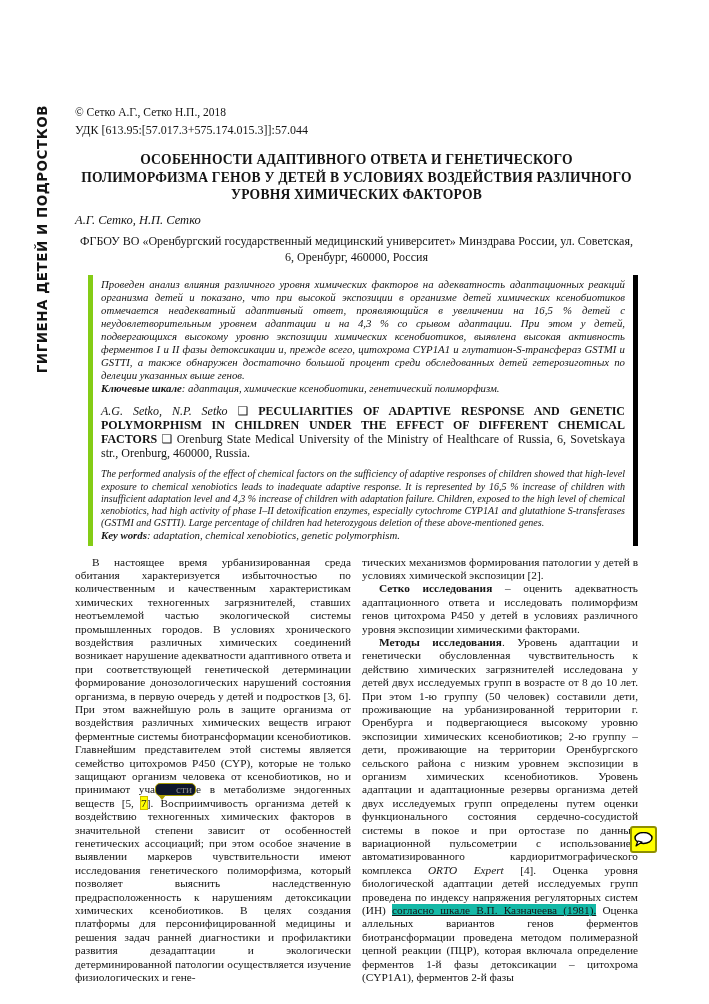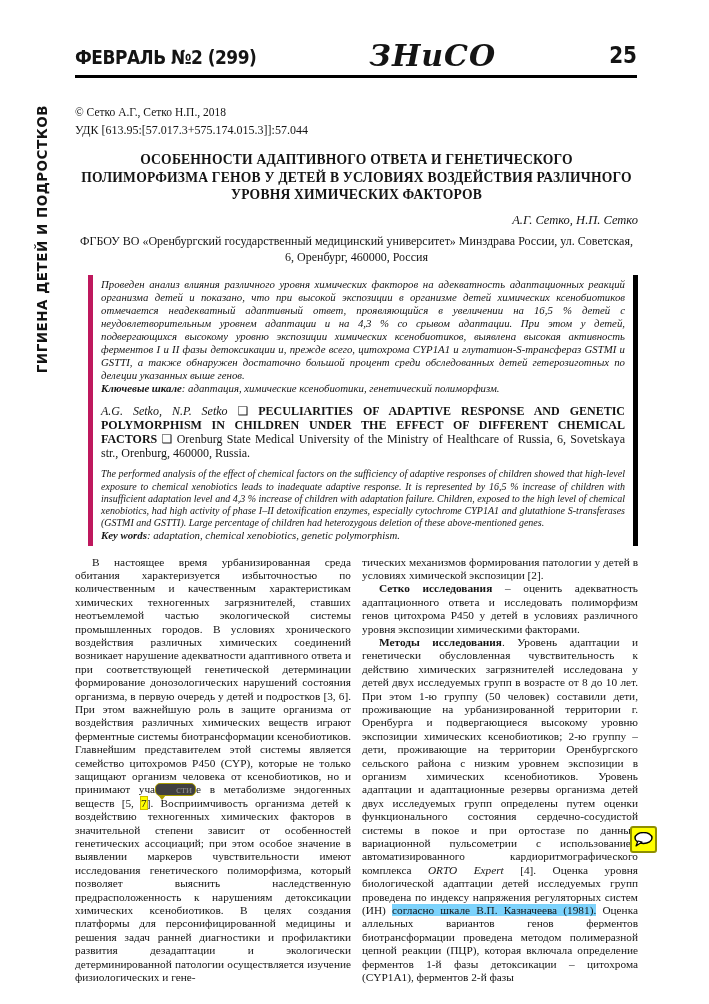--- a/index.html
+++ b/index.html
@@ -22,65 +22,60 @@
   .rubric span{writing-mode:vertical-rl;transform:rotate(180deg);white-space:nowrap;
           font-family:"DejaVu Sans",sans-serif;font-weight:bold;font-size:13.5px;
           letter-spacing:0.5px;}
 
   
   .content{position:absolute;left:75px;top:106px;width:563px;}
   .copyright{font-size:11.5px;}
   .udk{font-size:12px;margin-top:5px;}
   .title{font-size:13.6px;font-weight:bold;text-align:center;margin-top:13px;line-height:1.3;
          letter-spacing:0.2px;}
-  .authors{font-size:12.5px;font-style:italic;text-align:right;margin-top:9px;}
+  .authors{font-size:12.5px;font-style:italic;text-align:left;margin-top:9px;}
   .affil{font-size:12px;text-align:center;margin-top:6px;line-height:1.3;}
 
-  .abstract-box{margin:10px 0 0 13px;border-left:5px solid #be185d;border-right:5px solid #000;
+  .abstract-box{margin:10px 0 0 13px;border-left:5px solid #84cc16;border-right:5px solid #000;
                 padding:3px 8px 3px 8px;}
   .abs-ru{font-size:10.8px;font-style:italic;text-align:justify;line-height:1.2;}
   .kw{font-size:10.8px;font-style:italic;text-align:justify;line-height:1.2;}
   .kw .lead{font-weight:bold;}
   .cite-en{font-size:12px;text-align:justify;line-height:1.18;margin-top:9px;}
   .cite-en .au{font-style:italic;}
   .cite-en .ti{font-weight:bold;}
   .abs-en{font-size:10px;font-style:italic;text-align:justify;line-height:1.22;margin-top:8px;}
   .kw-en{font-size:10.8px;font-style:italic;line-height:1.22;}
   .kw-en .lead{font-weight:bold;}
 
   
   .cols{display:flex;gap:11px;margin-top:10px;}
   .col{width:276px;font-size:11.3px;line-height:13.4px;text-align:justify;}
   .col p{margin:0;}
   .col p.indent{text-indent:17px;}
   .bold-lead{font-weight:bold;}
   .it{font-style:italic;}
 
   
-  .hl{background:#7dd3fc;}
+  .hl{background:#14b8a6;text-decoration:underline;}
   .hl-box{background:#ffff00;outline:1px solid #cdbd00;}
-  .bubble-inline{position:relative;display:inline-block;background:#404040;
+  .bubble-inline{position:relative;display:inline-block;background:#0f172a;
       border:1.5px solid #a89c00;border-radius:5px;padding:0 3px;color:#8a8a8a;line-height:11px;}
   .bubble-inline::after{content:"";position:absolute;left:2px;bottom:-5px;width:0;height:0;
       border-left:4px solid transparent;border-right:4px solid transparent;
       border-top:5px solid #a89c00;}
   .comment-btn{position:absolute;left:630px;top:826px;width:27px;height:27px;background:#ffff00;
       border:2px solid #8f8f00;border-radius:3px;display:flex;align-items:center;
       justify-content:center;cursor:pointer;box-sizing:border-box;}
 </style>
 </head>
 <body>
 
 <div class="page">
 
-  <div class="header">
-    <div class="issue">ФЕВРАЛЬ №2 (299)</div>
-    <div class="journal">ЗНиСО</div>
-    <div class="pageno">25</div>
-  </div>
 
   <div class="rubric">
     <span>ГИГИЕНА ДЕТЕЙ И ПОДРОСТКОВ</span>
   </div>
 
   <div class="content">
 
     <div class="copyright">© Сетко А.Г., Сетко Н.П., 2018</div>
     <div class="udk">УДК [613.95:[57.017.3+575.174.015.3]]:57.044</div>
 

